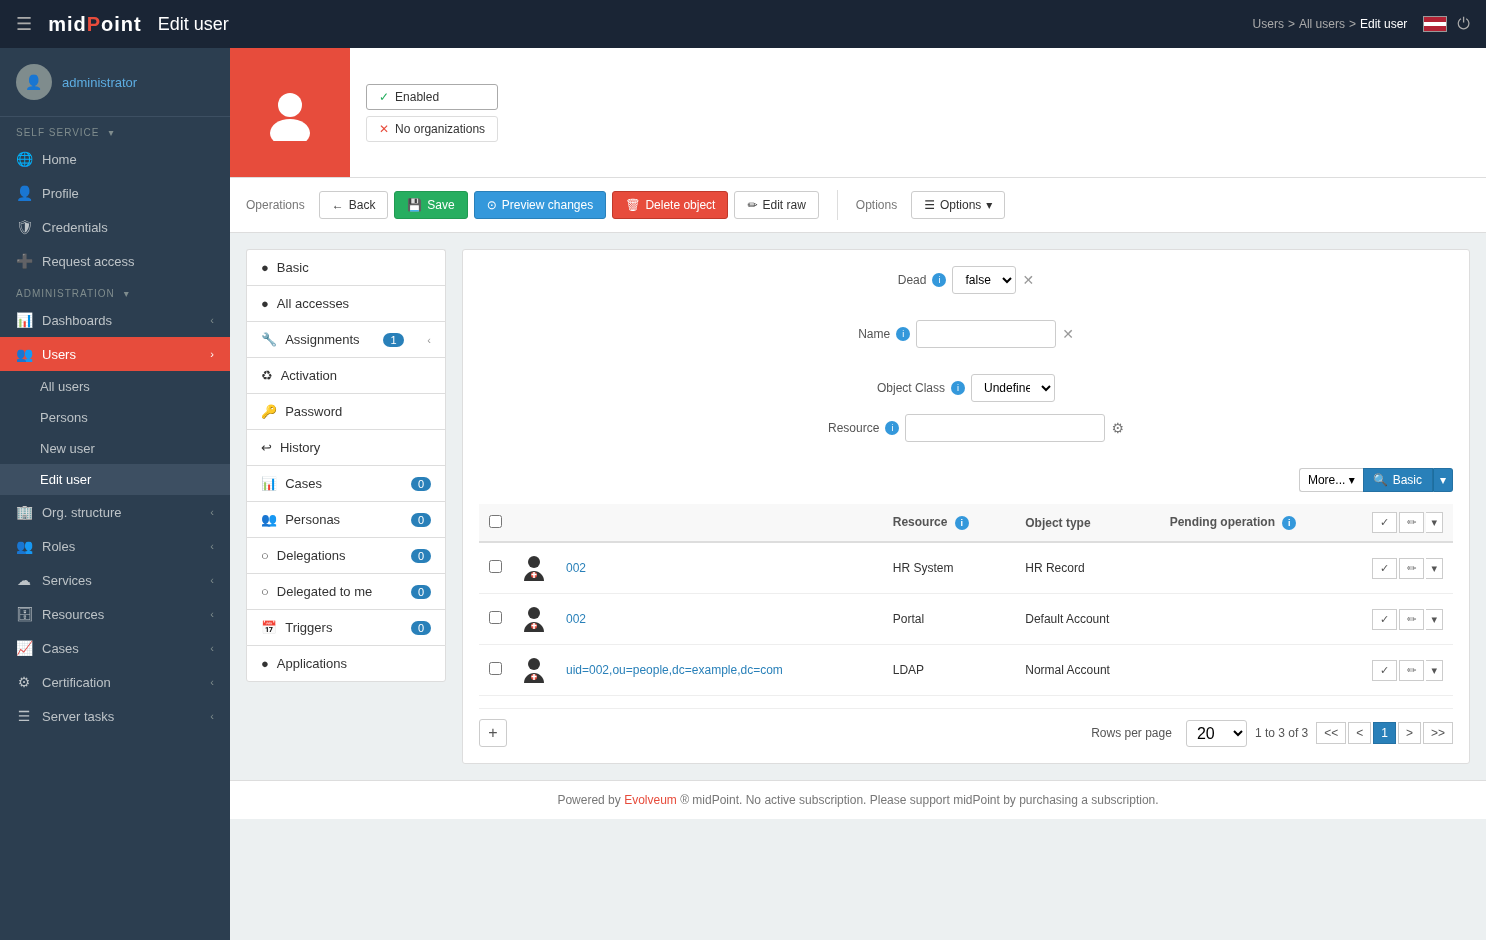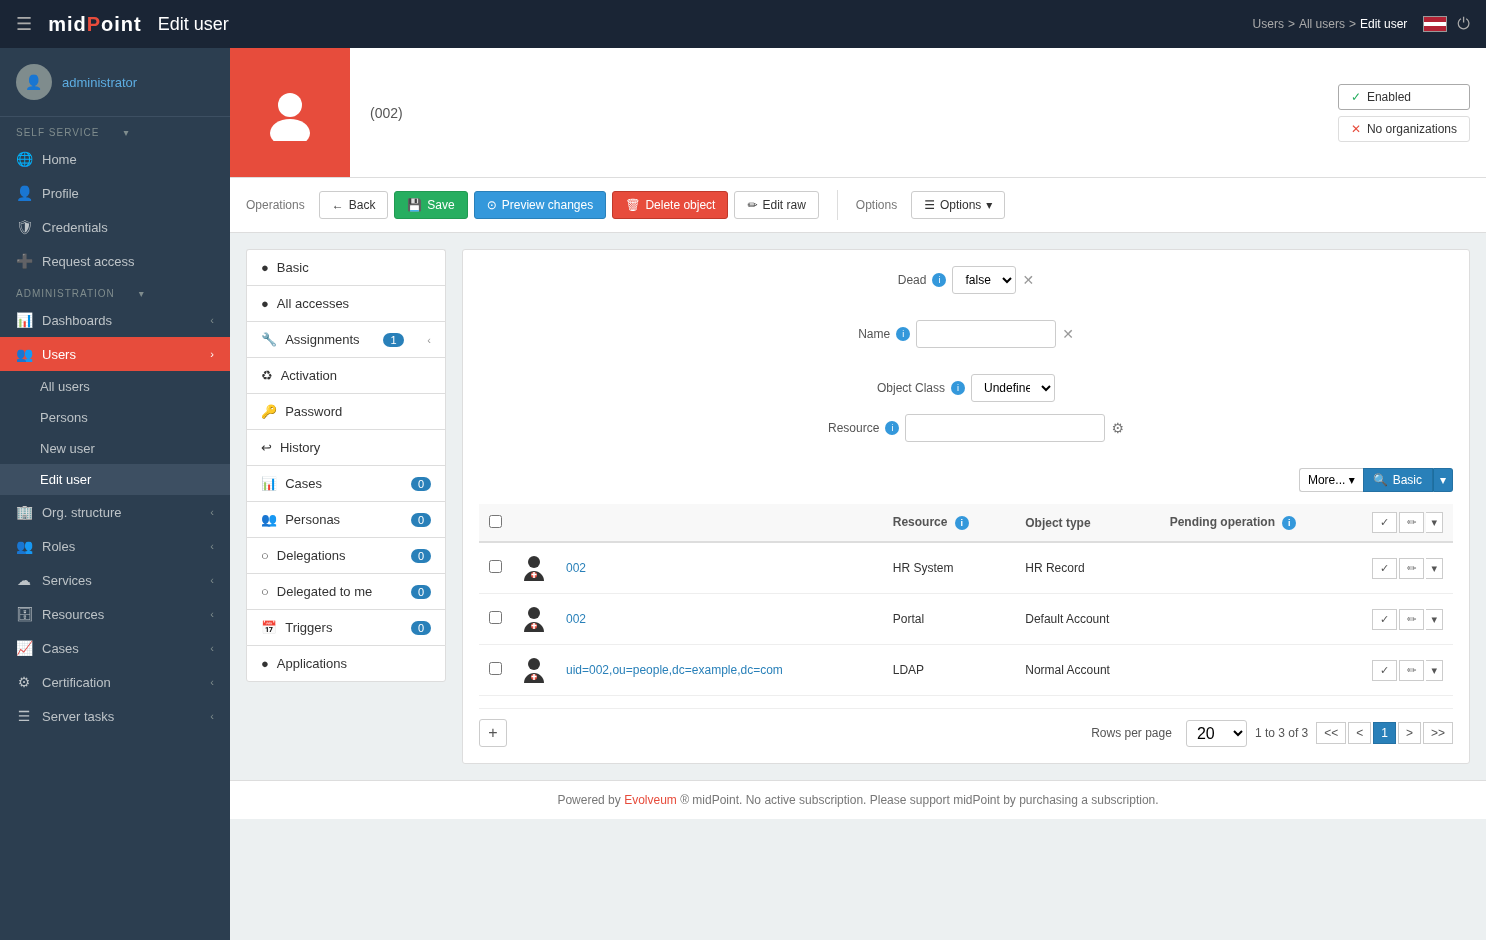--- a/index.html
+++ b/index.html
@@ -54,21 +54,21 @@
     .sidebar-username { color: #5dade2; font-size: 13px; cursor: pointer; }
 
     .sidebar-section-label {
       padding: 10px 16px 4px;
       font-size: 10px;
       color: #7f8c8d;
       text-transform: uppercase;
       letter-spacing: 1px;
       display: flex;
       align-items: center;
-      gap: 24px;
+      gap: 9px;
     }
     .sidebar-item {
       padding: 9px 16px;
       display: flex;
       align-items: center;
       gap: 10px;
       cursor: pointer;
       color: #bdc3c7;
       font-size: 13px;
       transition: background 0.15s;
@@ -450,23 +450,20 @@
   </div>
 
   <div class="main-content">
 
     <div class="user-header">
       <div class="user-avatar-box">
         <svg width="56" height="56" viewBox="0 0 56 56">
           <circle cx="28" cy="20" r="12" fill="white"></circle>
           <ellipse cx="28" cy="48" rx="20" ry="14" fill="white"></ellipse>
         </svg>
-      </div>
-      <div class="user-info">
-        <span class="user-id">(002)</span>
       </div>
       <div class="user-status-badges">
         <div class="badge enabled">
           <span class="check">✓</span>
           <span>Enabled</span>
         </div>
         <div class="badge">
           <span class="x">✕</span>
           <span>No organizations</span>
         </div>

